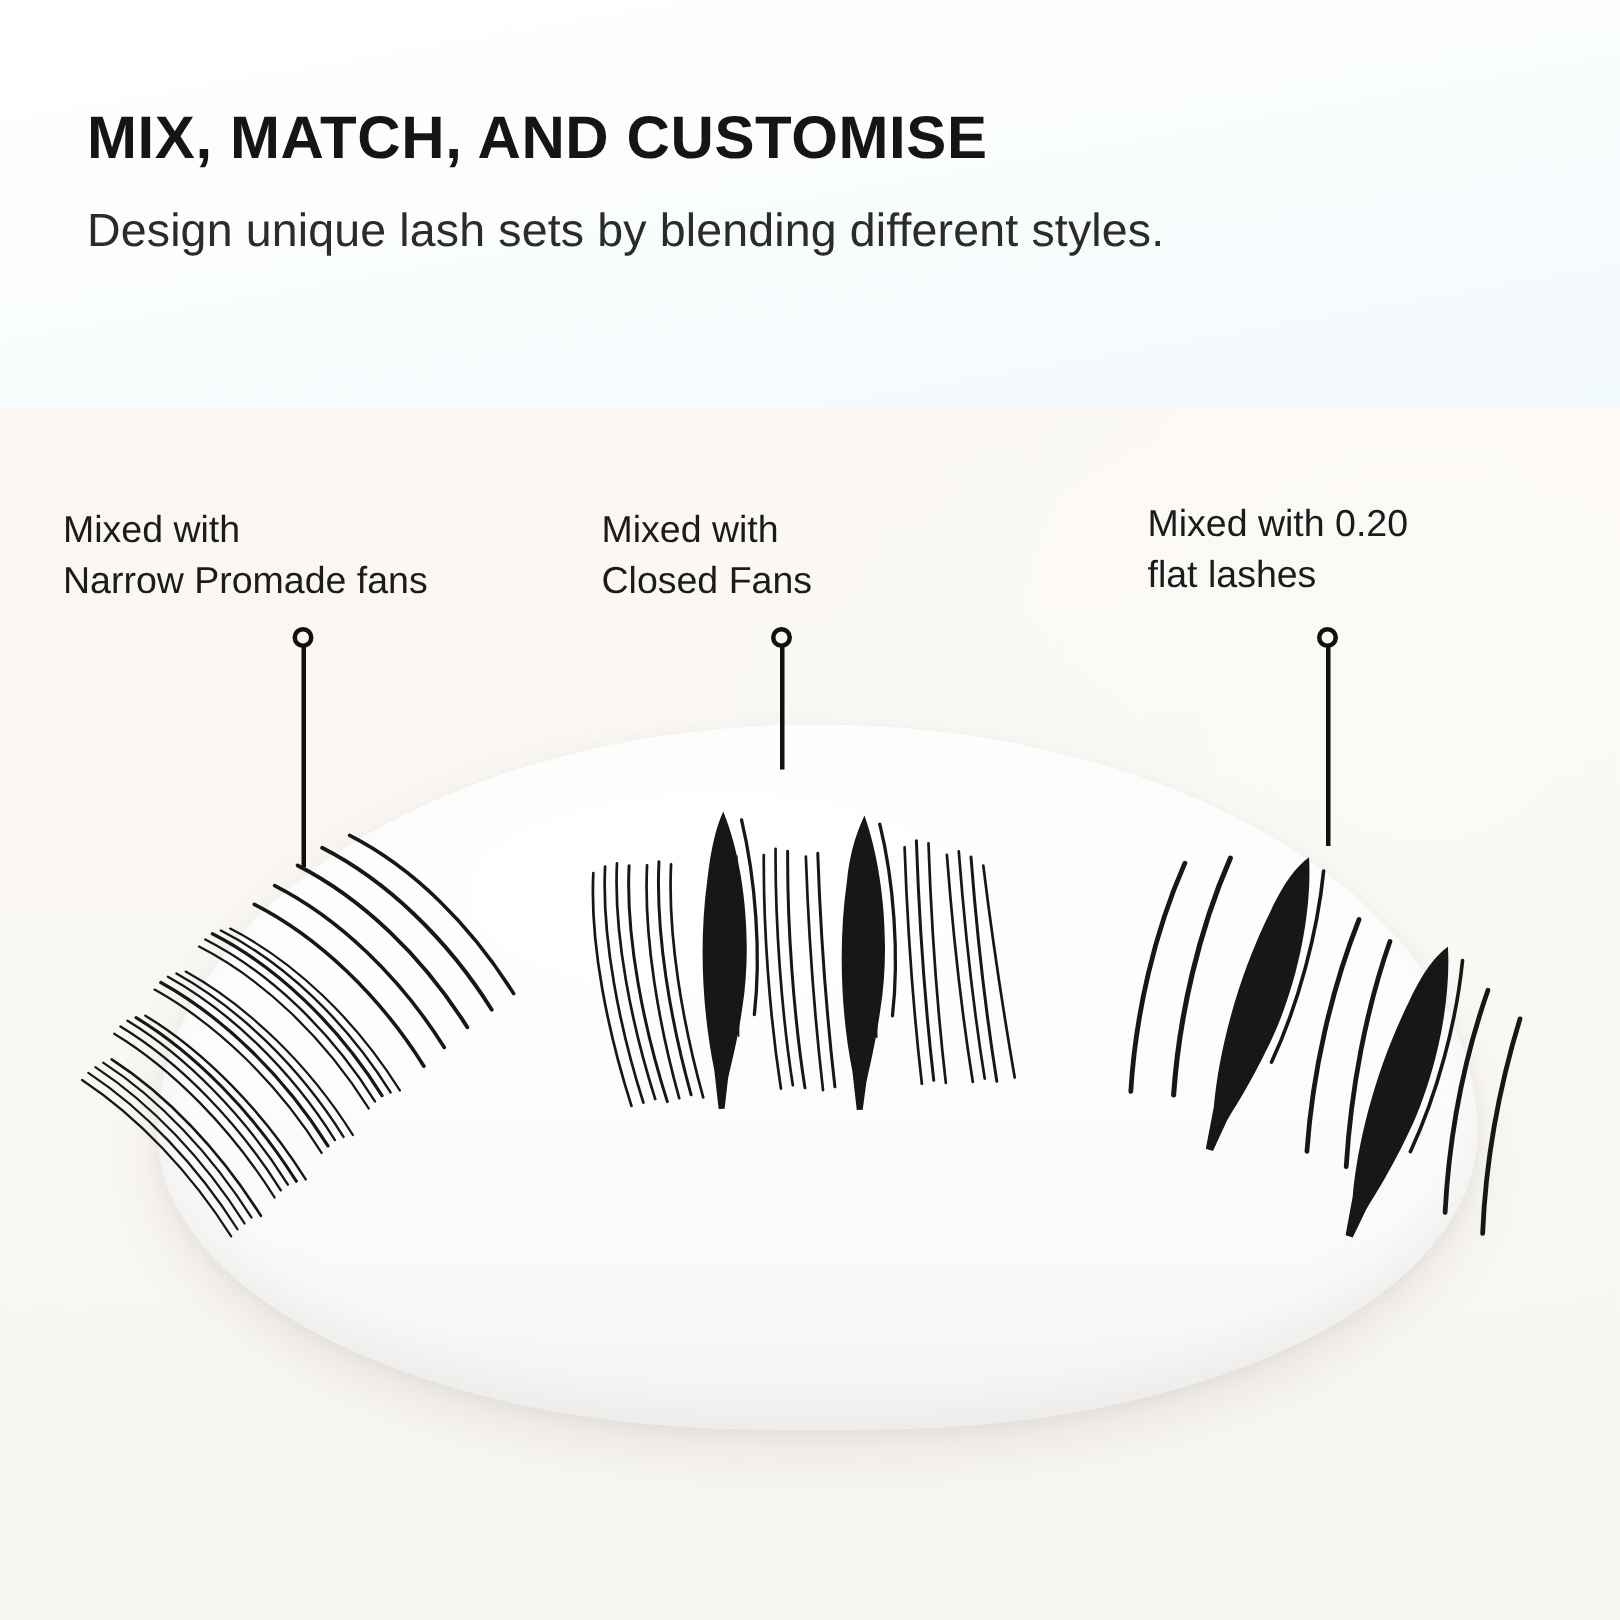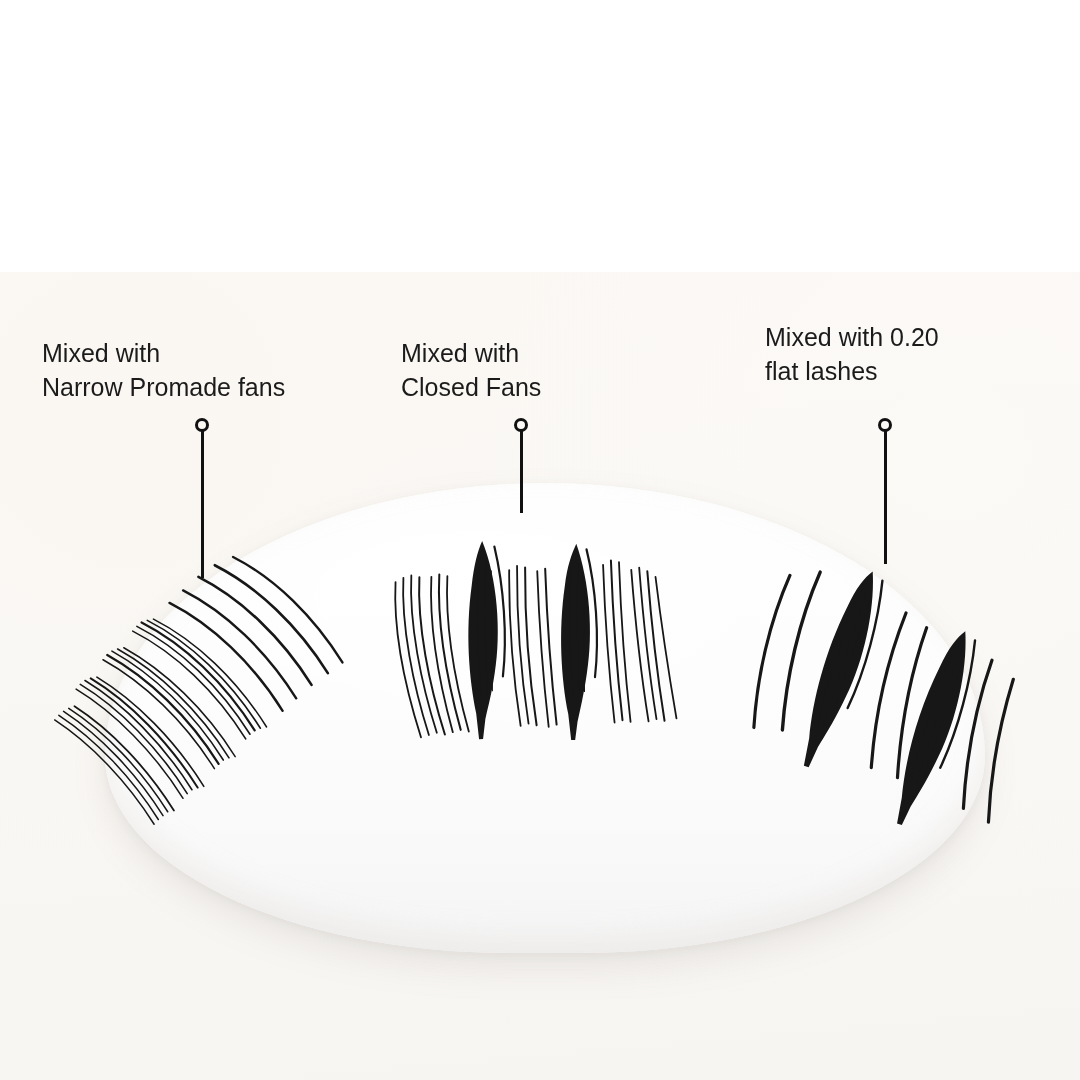--- a/index.html
+++ b/index.html
@@ -109,20 +109,24 @@
   .lash-cluster { position: absolute; }
   .lash-cluster svg { display: block; overflow: visible; }
   .lash-stroke { fill: none; stroke: #171717; stroke-linecap: round; }
   .fan-fill { fill: #171717; }
 </style>
 </head>
 <body>
 
 <div id="page">
 
+  <div id="header-band">
+    <h1 id="page-title">MIX, MATCH, AND CUSTOMISE</h1>
+    <p id="page-subtitle">Design unique lash sets by blending different styles.</p>
+  </div>
 
   <div id="photo-stage">
     <div id="stage-noise"></div>
   </div>
 
   <div id="lash-pad"></div>
   <div id="pad-highlight"></div>
 
   <div class="lash-cluster" style="left:40px; top:575px; width:340px; height:300px;">
     <svg width="340" height="300" viewBox="0 0 340 300" aria-hidden="true">
@@ -265,16 +269,16 @@
     <span class="dot"></span>
     <span class="stem" style="height:133px;"></span>
   </div>
 
   <div class="caption" style="left:42px; top:336px; width:320px;">Mixed with
 Narrow Promade fans</div>
 
   <div class="caption" style="left:401px; top:336px; width:240px;">Mixed with
 Closed Fans</div>
 
-  <div class="caption" style="left:765px; top:320px; width:240px;">Mixed with 0.20
+  <div class="caption" style="left:765px; top:332px; width:240px;">Mixed with 0.20
 flat lashes</div>
 
 </div>
 
 </body></html>

